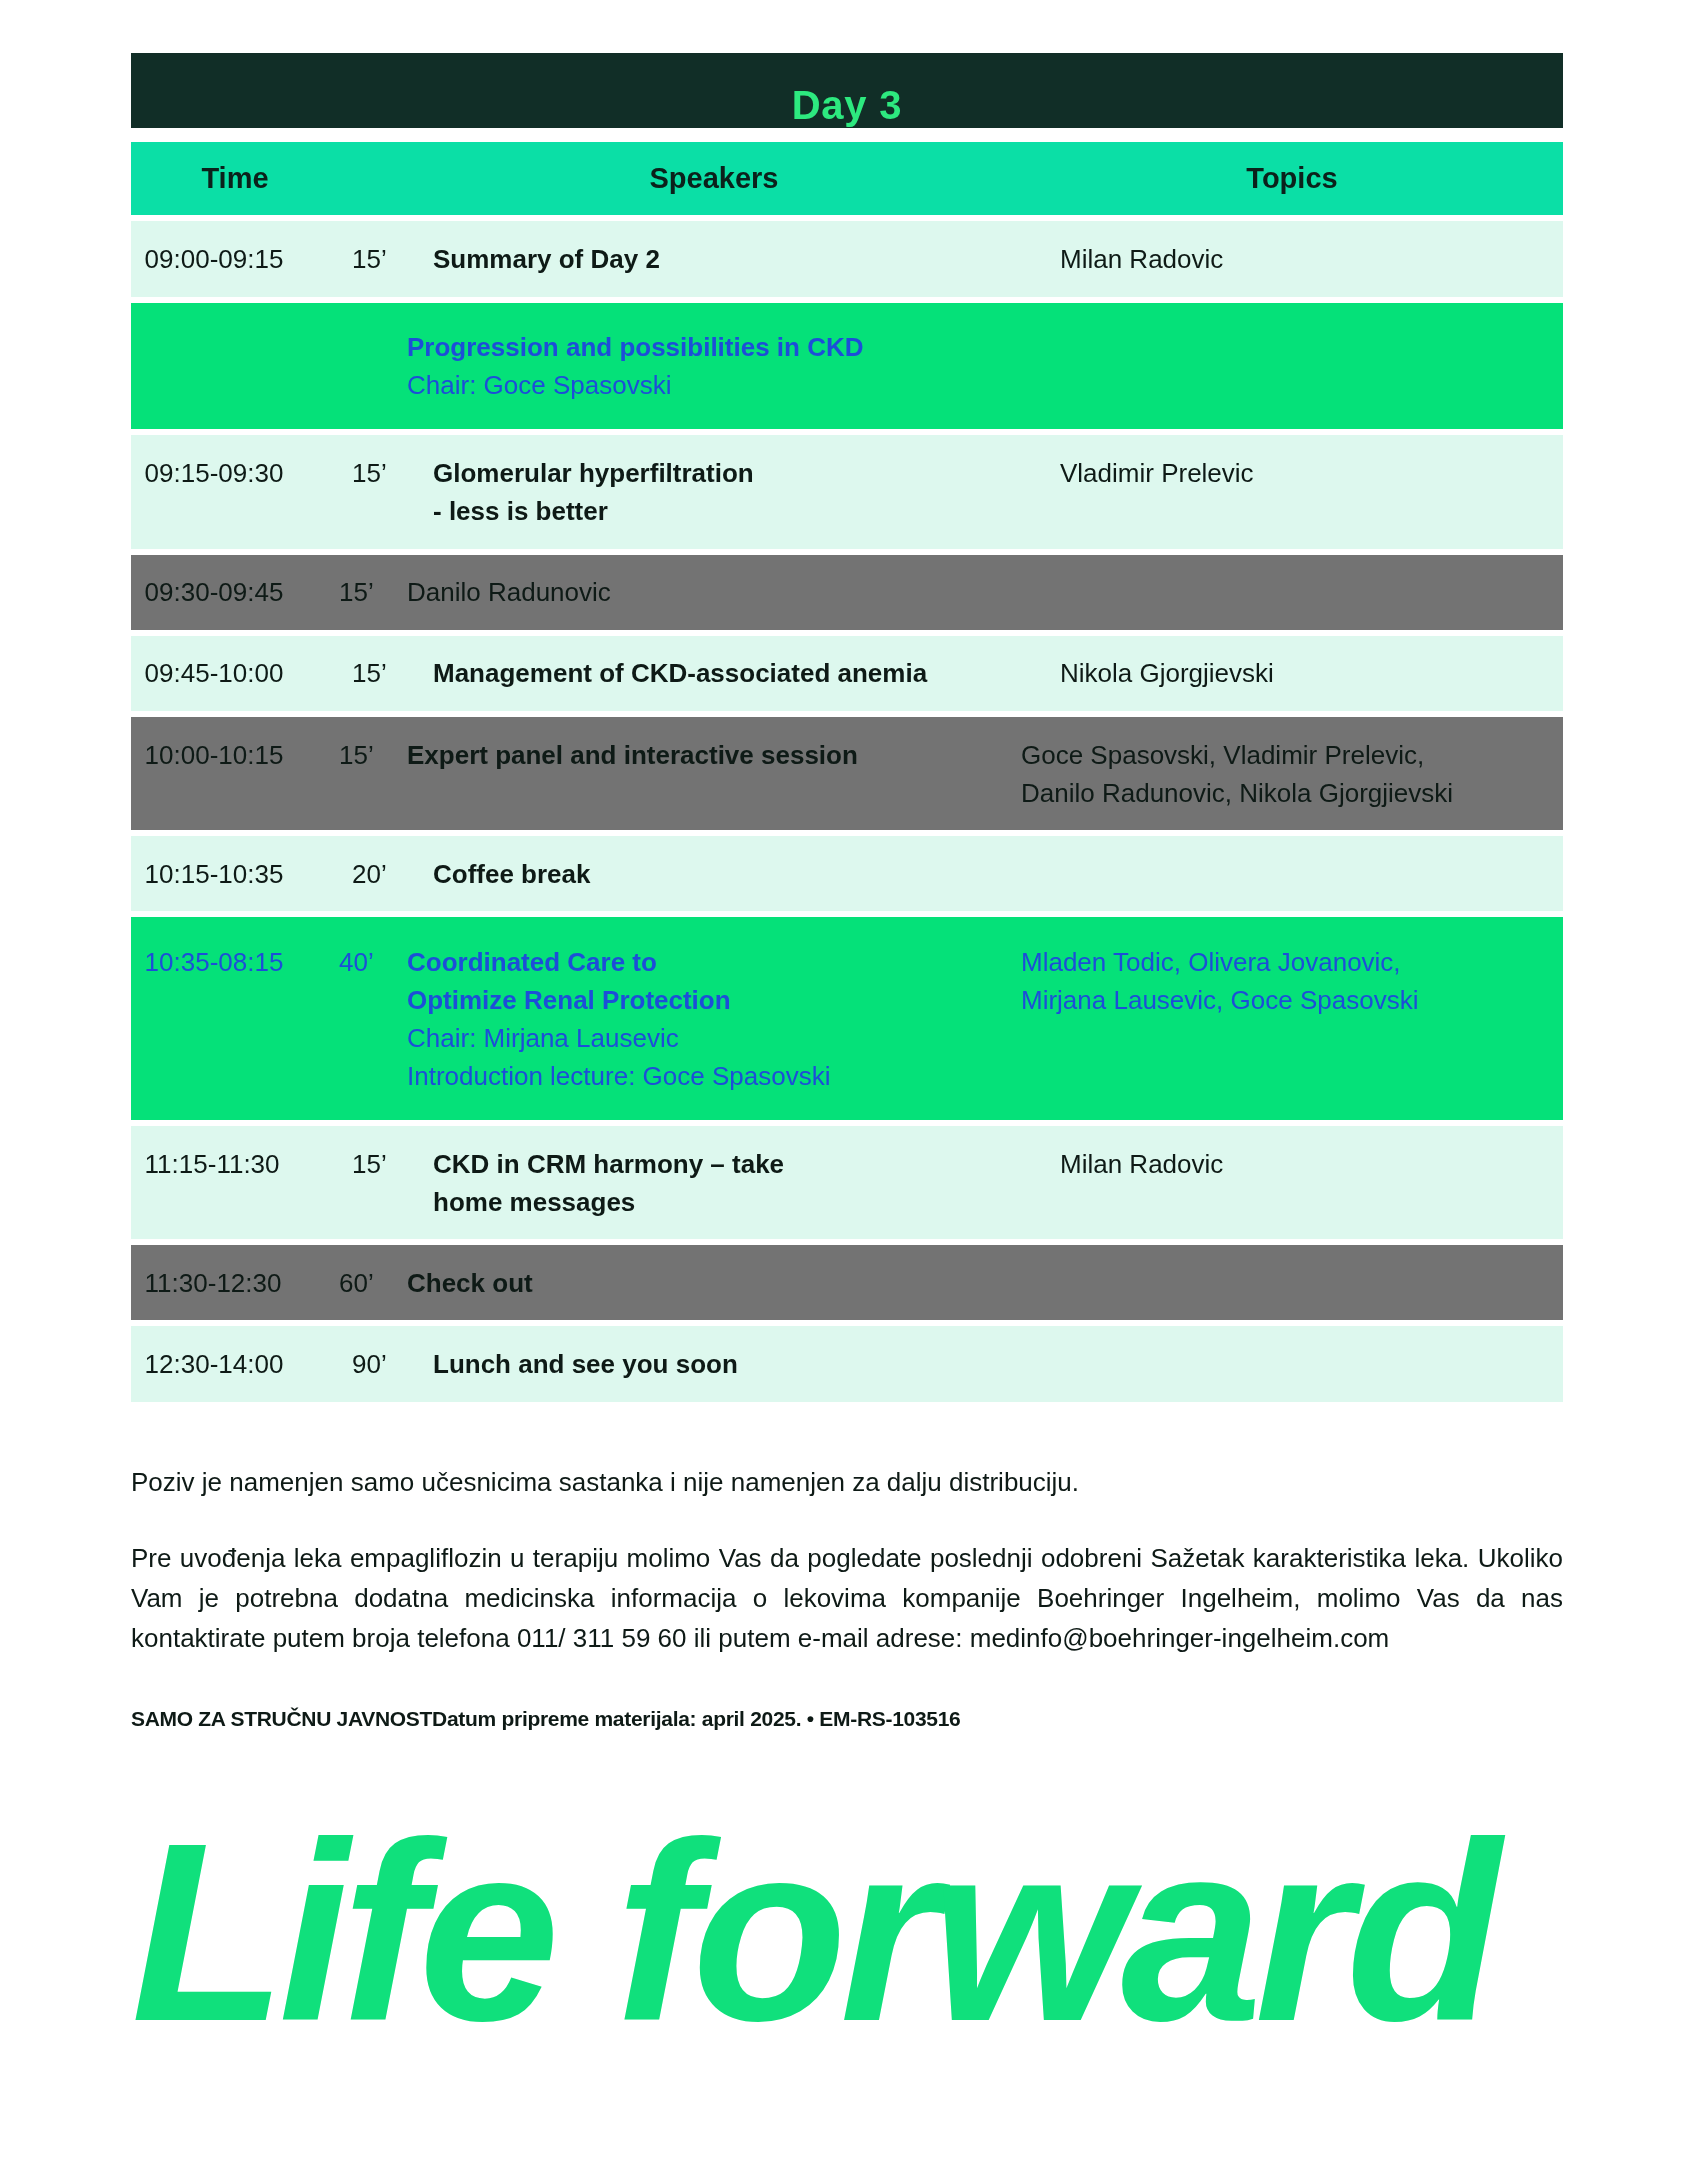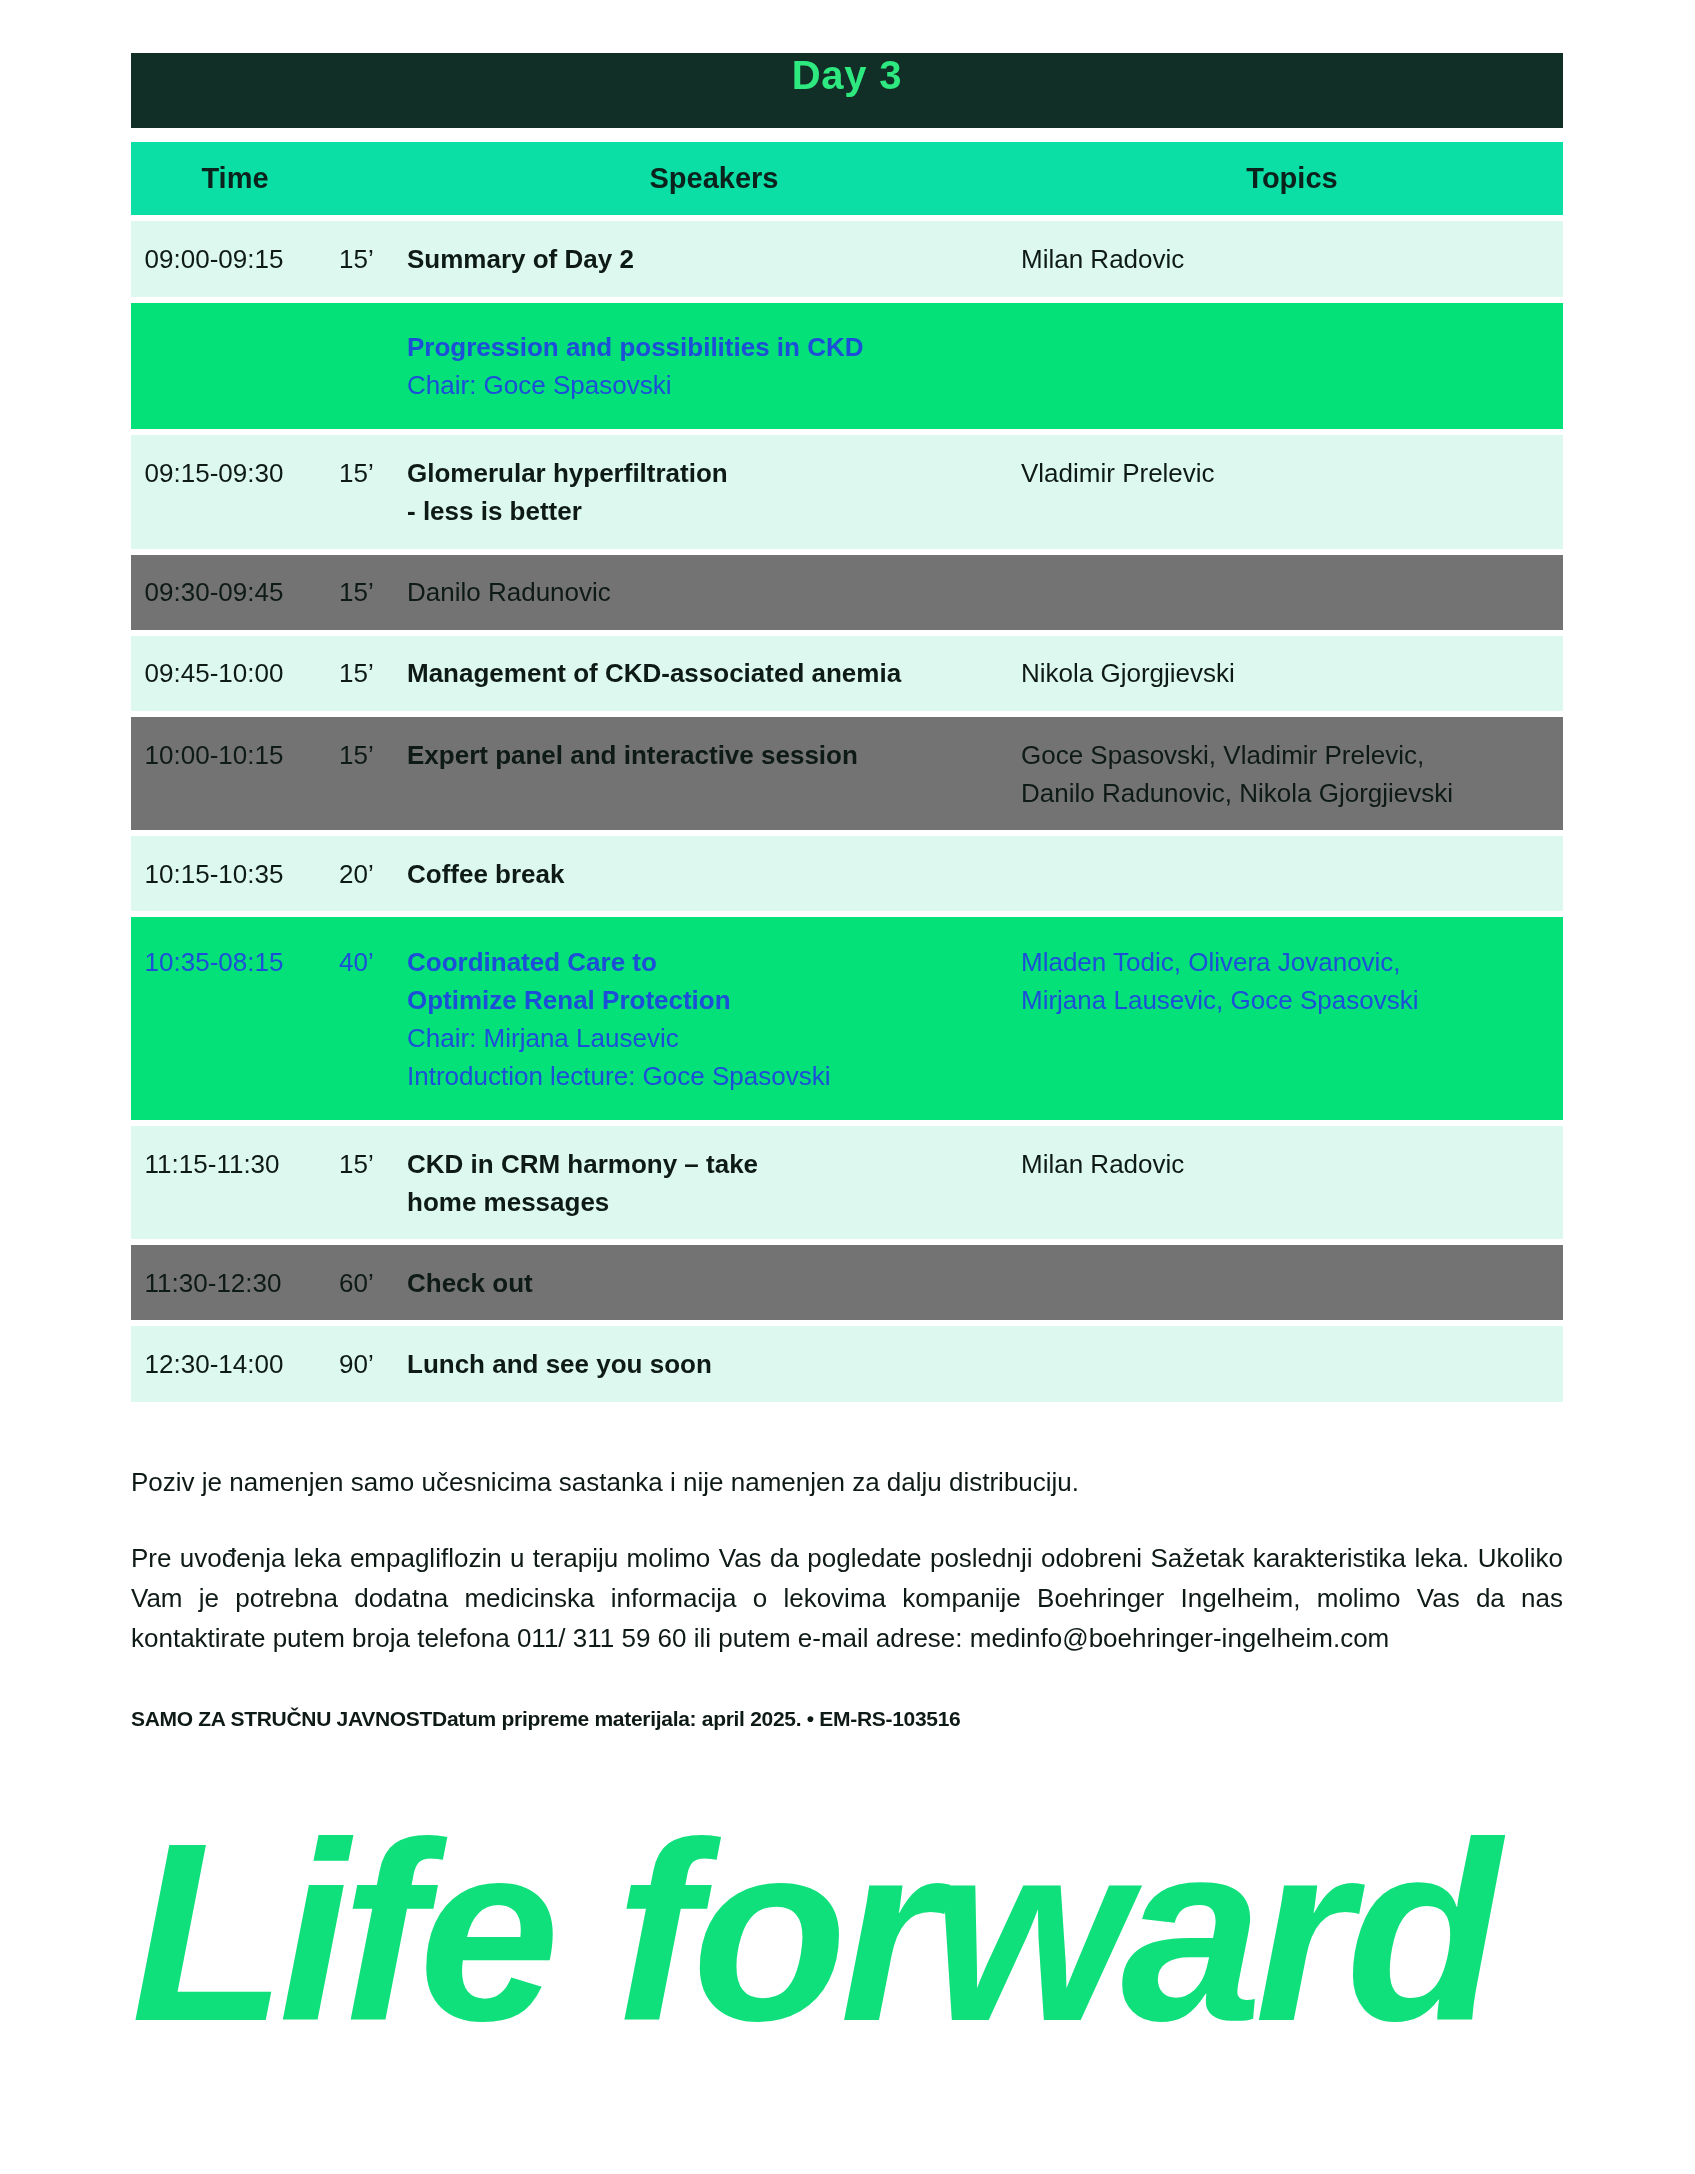--- a/index.html
+++ b/index.html
@@ -13,21 +13,21 @@
     overflow: hidden;
   }
   .content { margin: 0 131px; width: 1432px; }
 
   
   .day-bar {
     margin-top: 53px;
     height: 75px;
     background: #112e27;
     display: flex;
-    align-items: flex-start;
+    align-items: flex-end;
     justify-content: center;
   }
   .day-bar span {
     font-size: 40px;
     font-weight: 700;
     color: #2de97f;
     letter-spacing: 0.8px;
   }
 
   
@@ -49,21 +49,21 @@
   .trow {
     margin-top: 6px;
     font-size: 26px;
     line-height: 38px;
     padding: 18.6px 0;
   }
   .trow .time { padding-left: 13.6px; white-space: pre-line; }
   .trow .dur  { white-space: pre-line; }
   .trow .topic { font-weight: 700; white-space: pre-line; padding-right: 17px; }
   .trow .speakers { white-space: pre-line; padding-right: 9px; }
-  .light { background: #ddf8ee; }
+  .light { background: #ddf8ee; gap: 13px; }
   .dark  { background: #737373; }
   .session { background: #05e179; color: #1d4ed8; padding: 25.4px 0; }
   .session .topic-bold { font-weight: 700; white-space: pre-line; }
   .session .topic-sub  { font-weight: 400; white-space: pre-line; }
 
   
   .note1 {
     margin-top: 61px;
     font-size: 26px;
     line-height: 39px;

